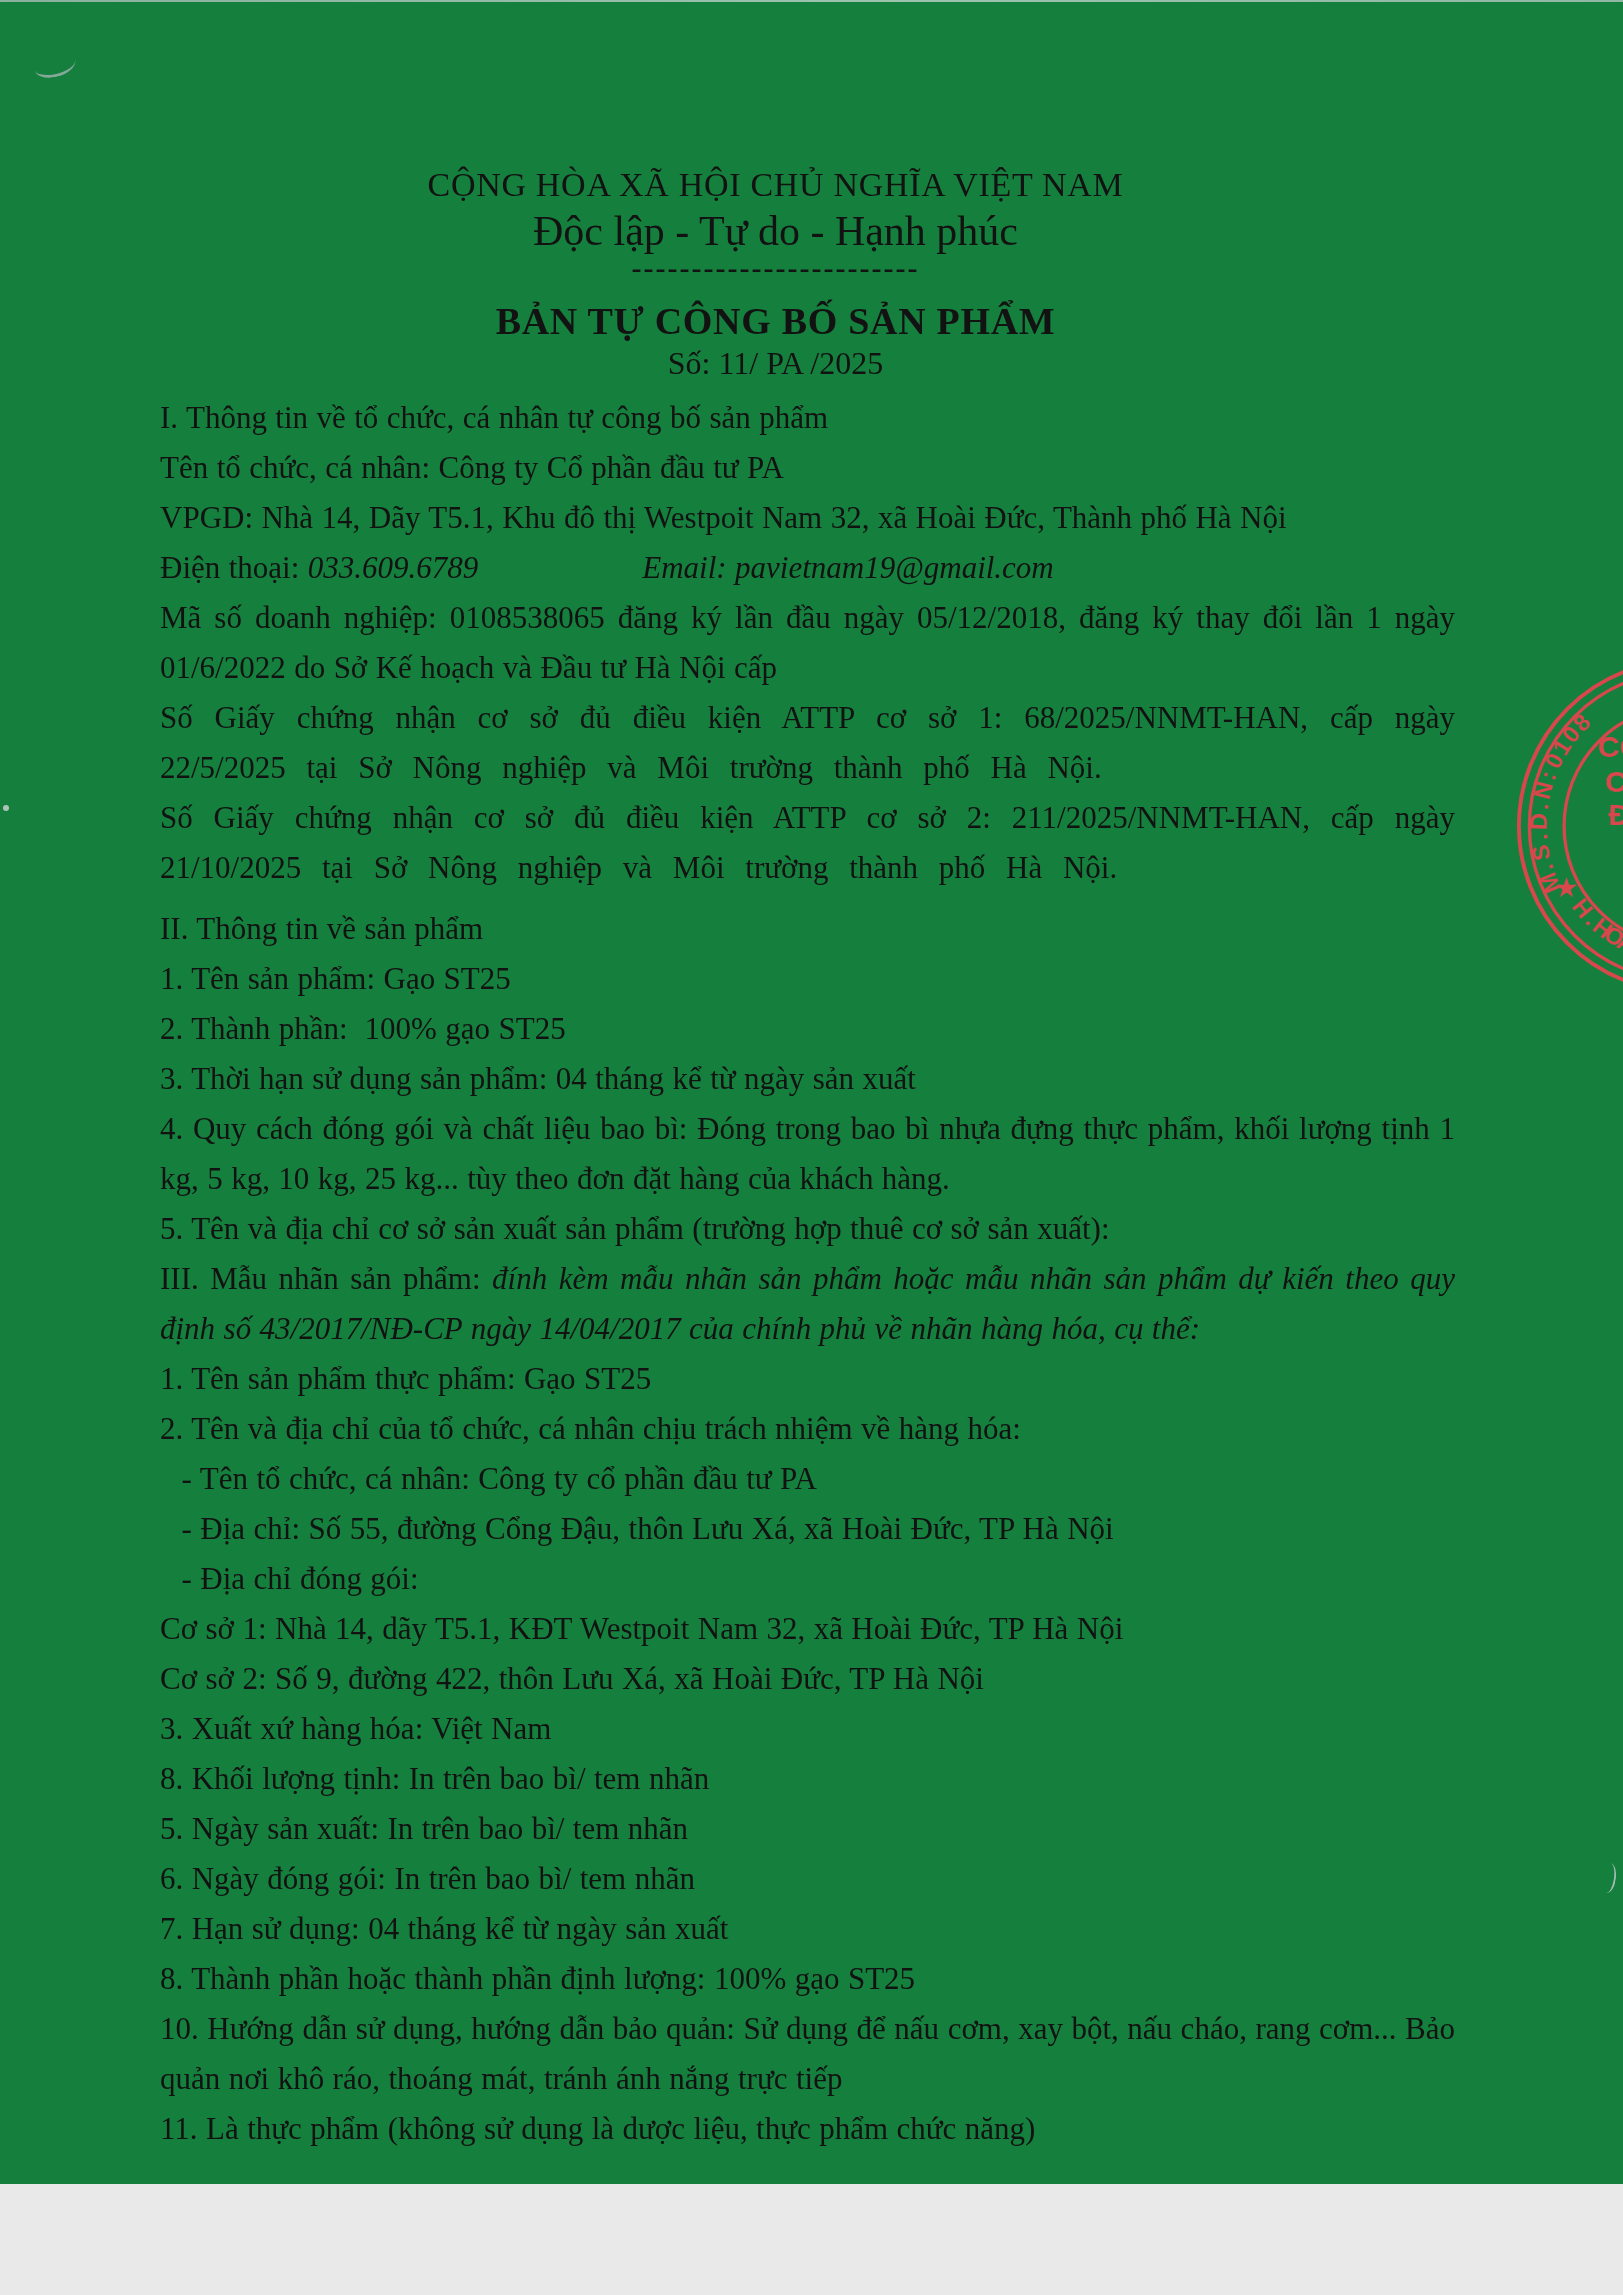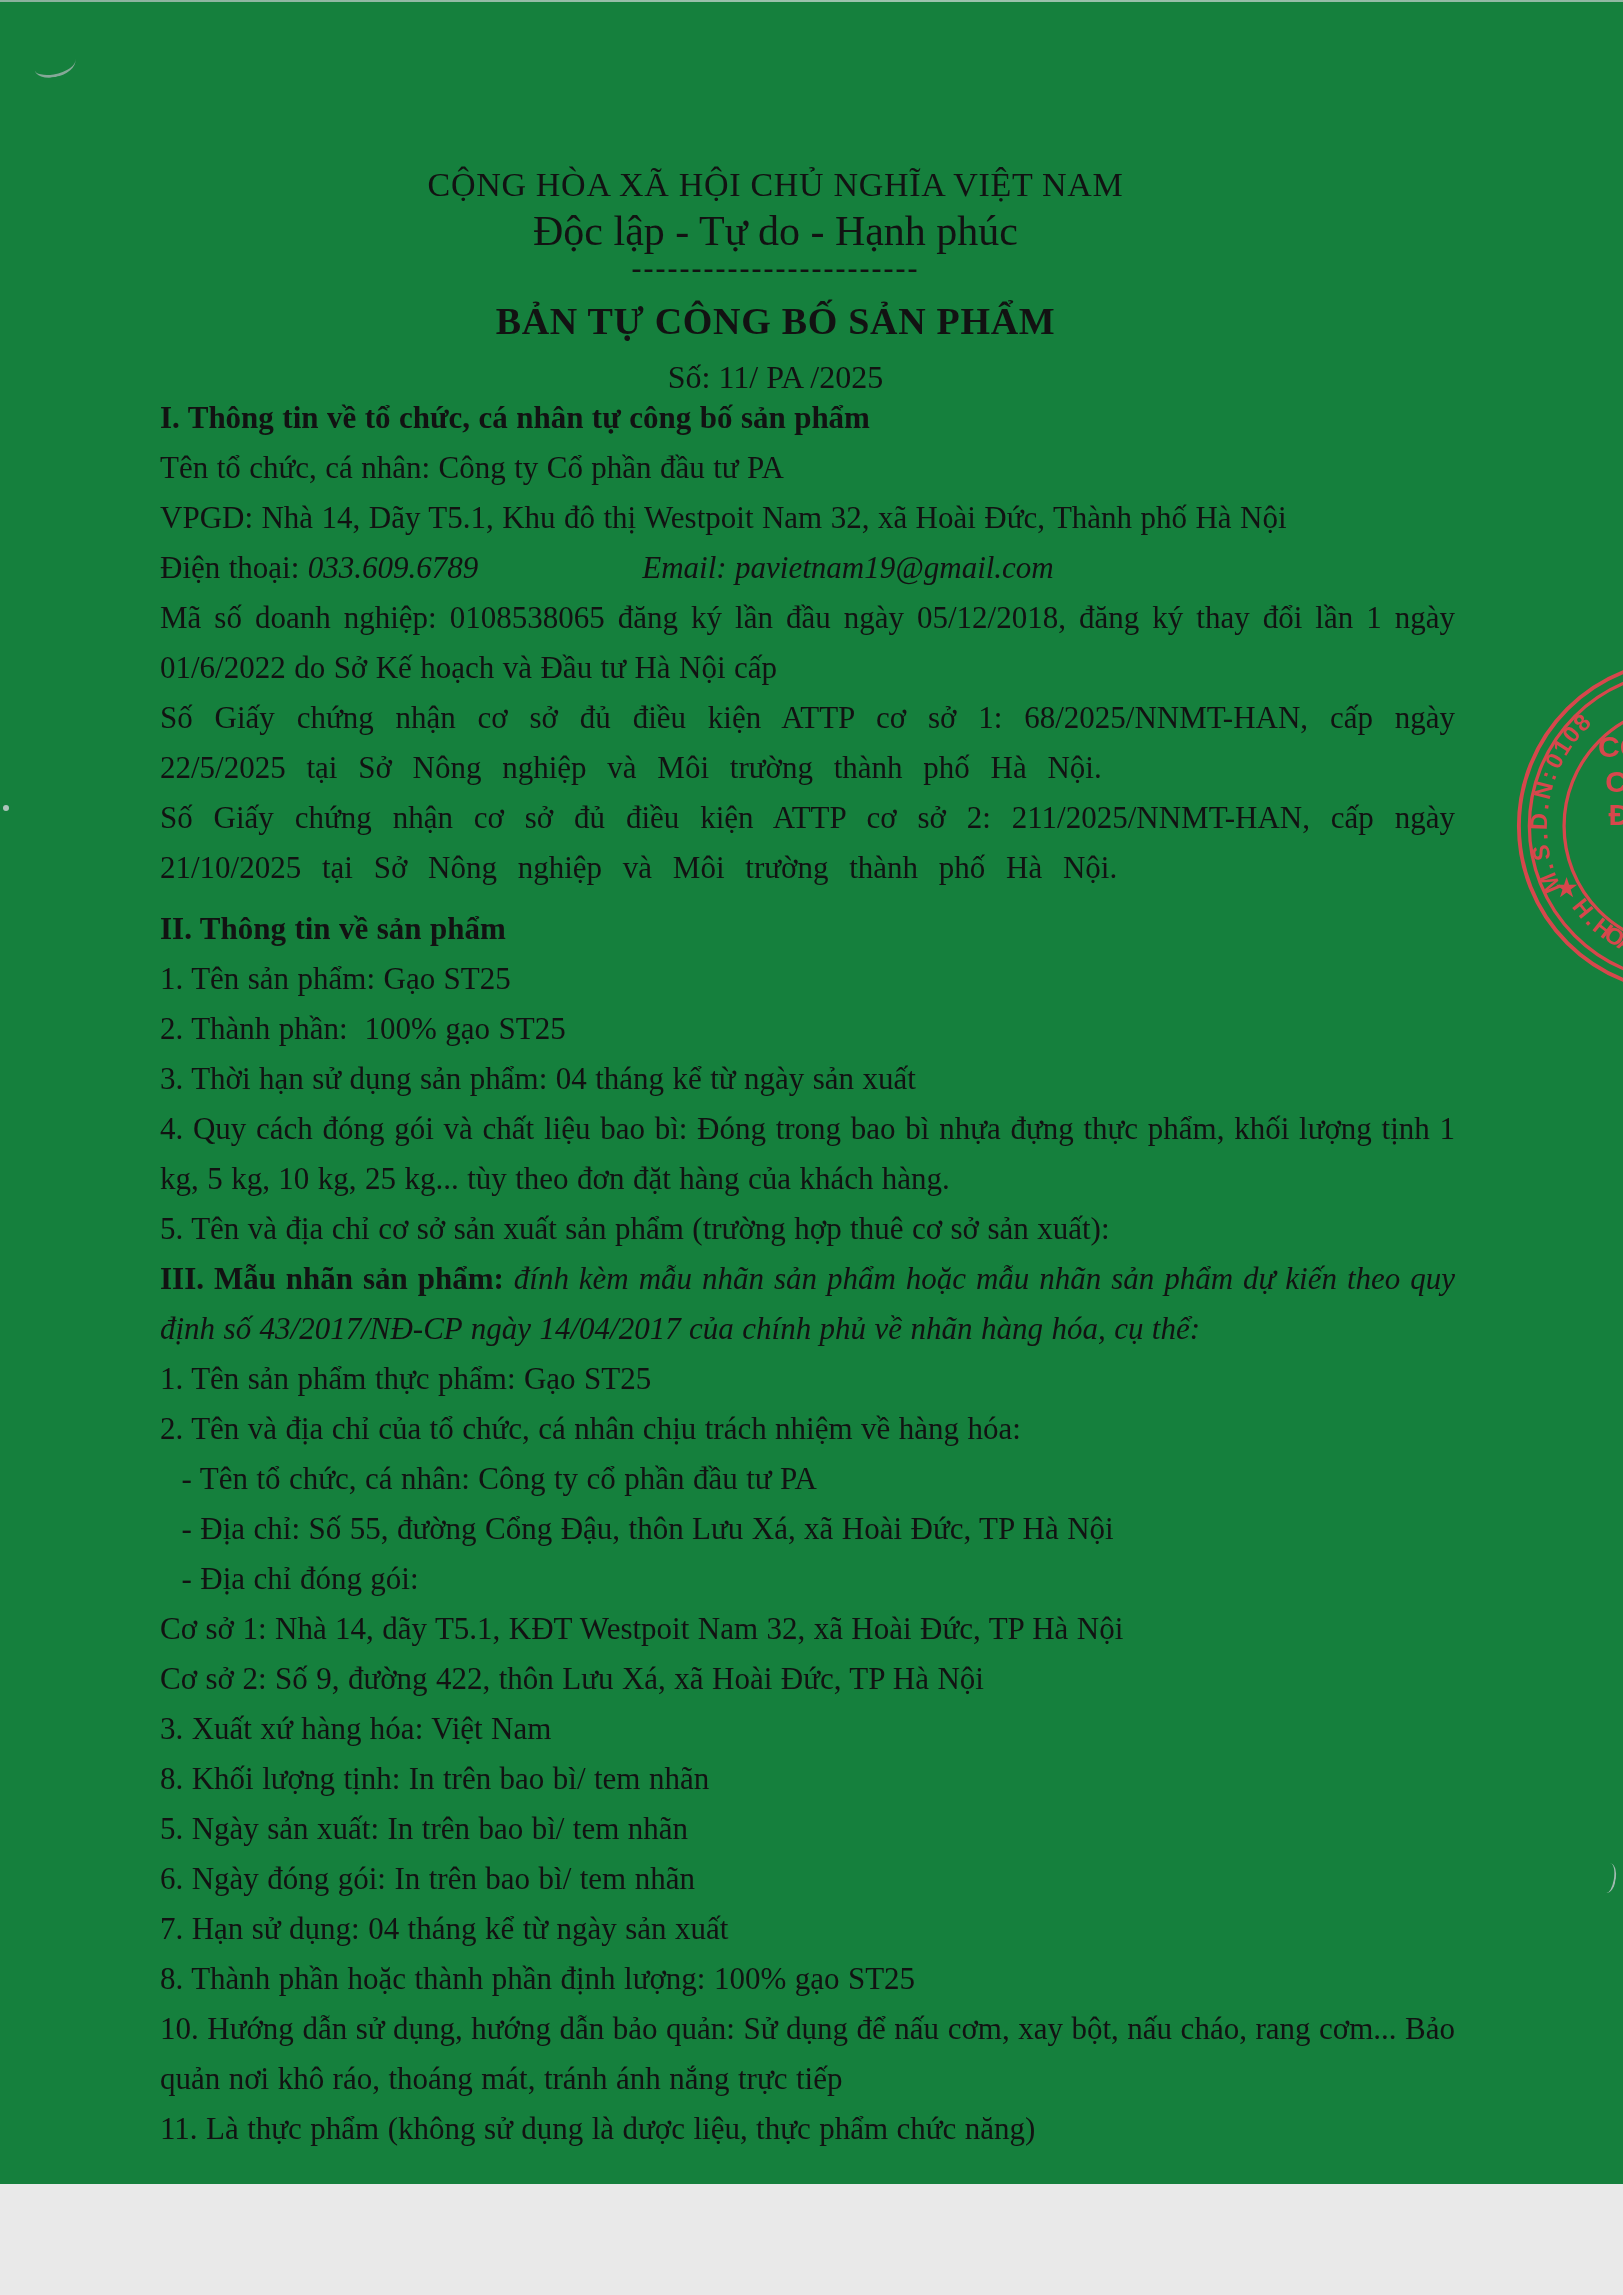--- a/index.html
+++ b/index.html
@@ -21,28 +21,28 @@
     border-right:2.6px solid #c6c9ce;border-radius:0 70% 60% 0;
     transform:rotate(10deg);opacity:.8;}
   .artifact-dot{position:absolute;left:3.3px;top:805px;width:5.9px;height:5.9px;
     background:#d3d5d9;border-radius:50%;opacity:.8;}
   
   .header{position:absolute;top:164px;left:129px;width:1293px;text-align:center;}
   .nation{font-size:34px;line-height:42px;letter-spacing:0.7px;}
   .motto{font-size:42px;line-height:41px;margin-top:5.2px;}
   .divider{font-size:30px;line-height:29px;margin-top:1.3px;font-weight:bold;letter-spacing:2px;}
   .title{font-size:38px;line-height:46px;font-weight:bold;margin-top:15.7px;letter-spacing:0.7px;}
-  .docnum{font-size:32px;line-height:39px;margin-top:14px;}
+  .docnum{font-size:32px;line-height:39px;margin-top:0;}
   
   .docbody{position:absolute;top:393px;left:160px;width:1295px;
     font-size:31px;line-height:50px;}
   .docbody p{margin:0;text-align:left;word-spacing:0.7px;}
   .docbody p.justify{text-align:justify;}
   .docbody p.spread{word-spacing:13px;}
-  .b{font-weight:bold;}
+  .b{font-weight:normal;}
   .i{font-style:italic;}
   
   #stamp{position:absolute;left:1513px;top:653px;width:110px;height:367px;}
 </style>
 </head>
 <body>
 
 <div class="page">
 
   <div class="edge-top"></div>

